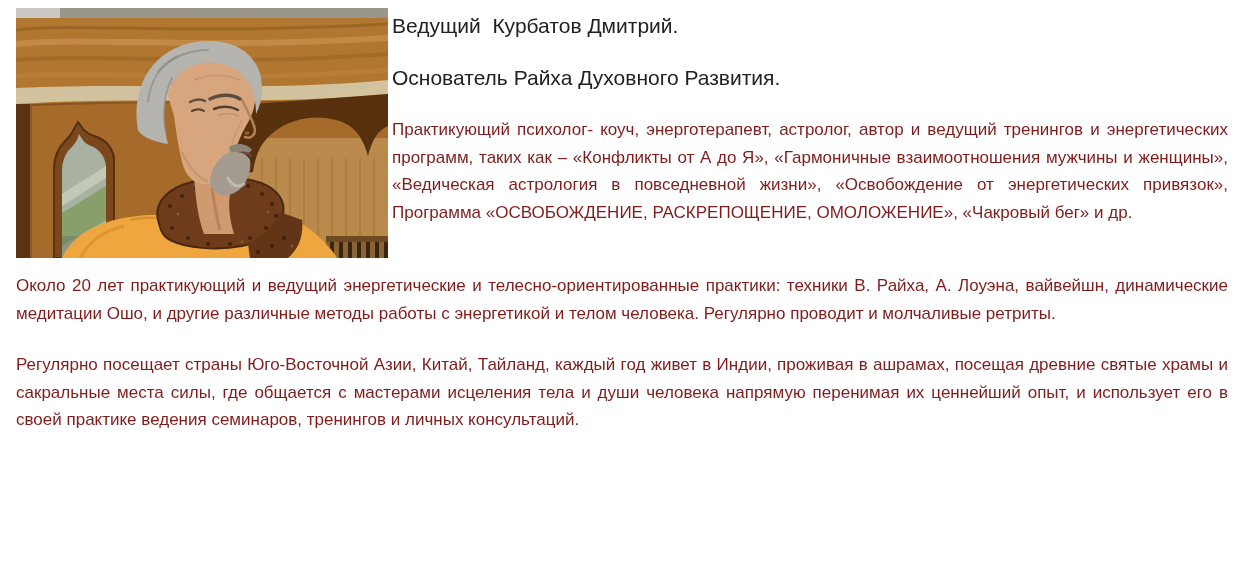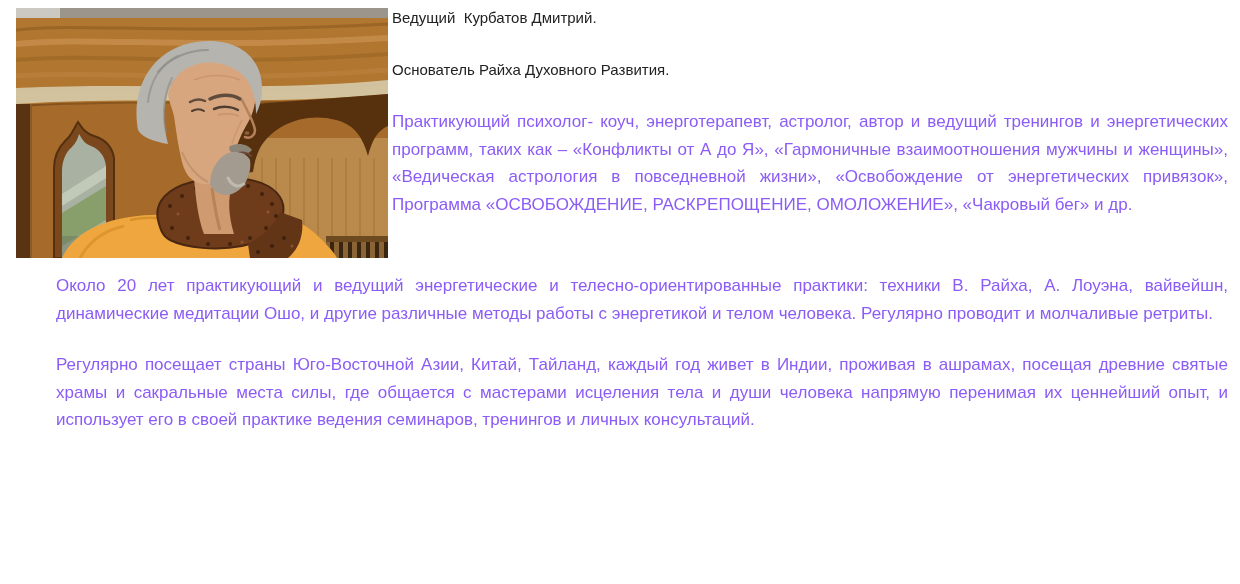--- a/index.html
+++ b/index.html
@@ -9,28 +9,28 @@
   }
   .page{
     width:1240px;height:584px;box-sizing:border-box;
     padding:4px 12px 0 16px;overflow:hidden;background:#ffffff;
   }
   .photo{
     float:left;width:372px;height:250px;
     margin:4px 4px 14px 0;display:block;
   }
   .heading{
-    font-size:15px;line-height:28px;margin:0 0 24px 0;
+    font-size:21px;line-height:28px;margin:8px 0 24px 0;
     white-space:pre-wrap;color:#222222;
   }
   .para{
     font-size:17px;line-height:27.5px;text-align:justify;
-    margin:0 0 24px 0;color:#8b5cf6;
+    margin:0 0 24px 0;color:#7f1d1d;
   }
-  .para.clear{clear:left;margin-left:40px;}
+  .para.clear{clear:left;}
 </style>
 </head>
 <body>
 
 <div class="page">
 
   <svg class="photo" viewBox="0 0 372 250" role="img" xmlns="http://www.w3.org/2000/svg" aria-label="Портрет: седой мужчина с бородкой в жёлтой рубашке и коричневом шарфе на фоне деревянного шкафа">
 
     <rect x="0" y="0" width="372" height="250" fill="#b1762f"></rect>
     <rect x="0" y="96" width="372" height="154" fill="#a66a2a"></rect>

